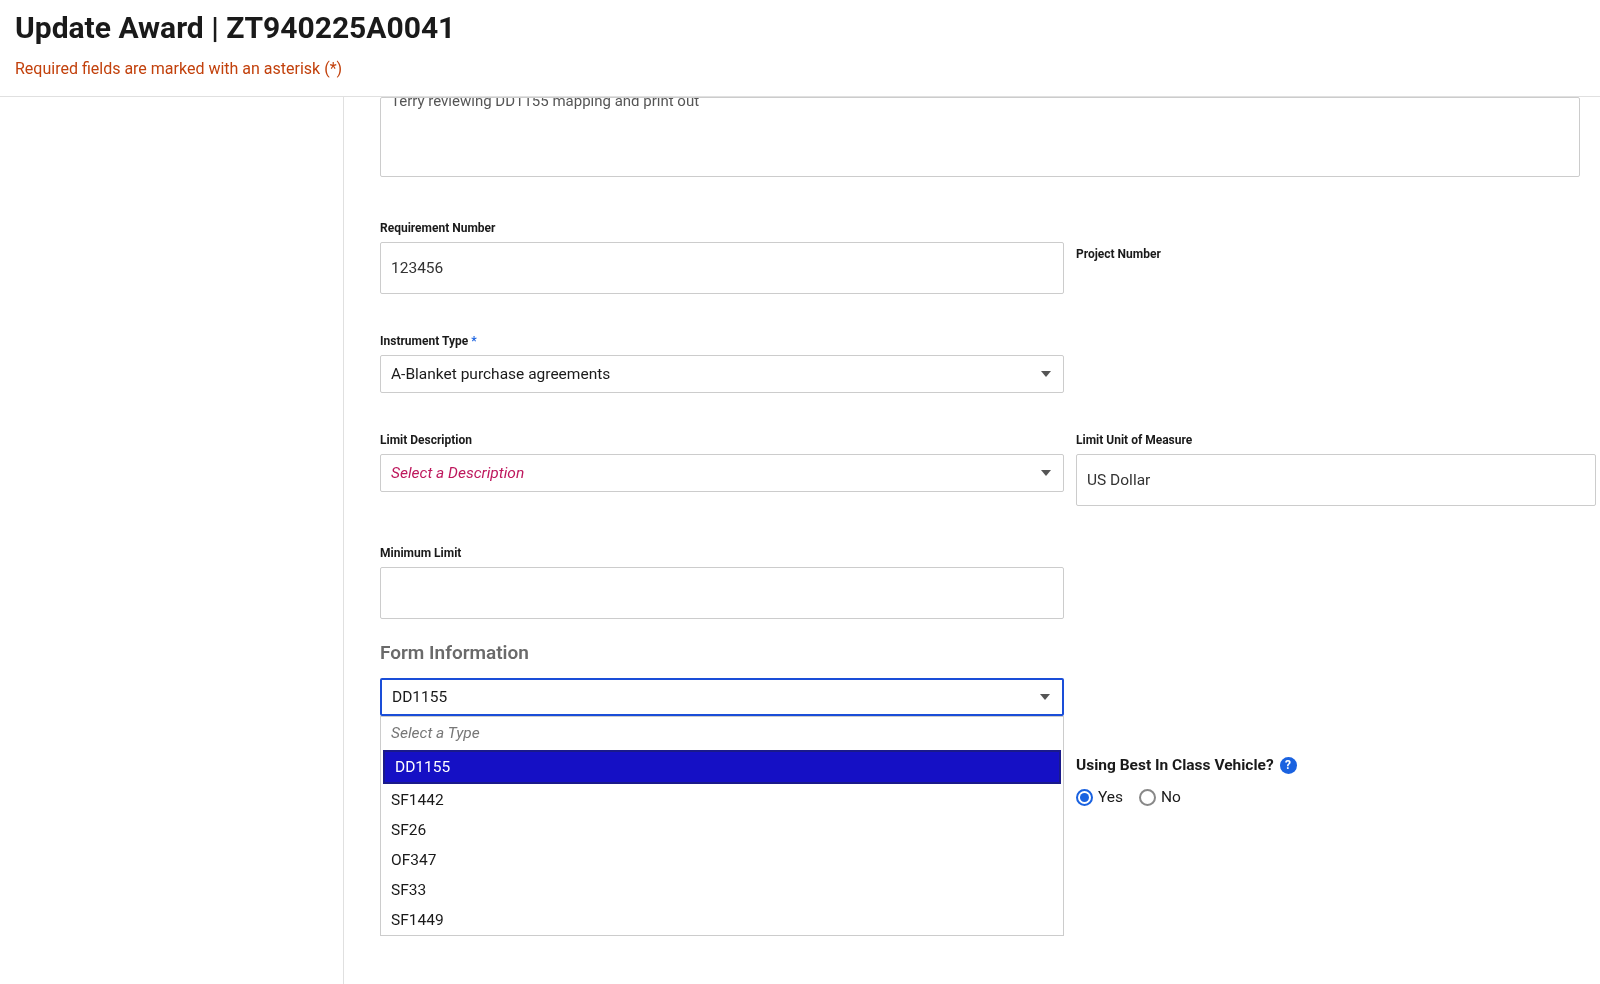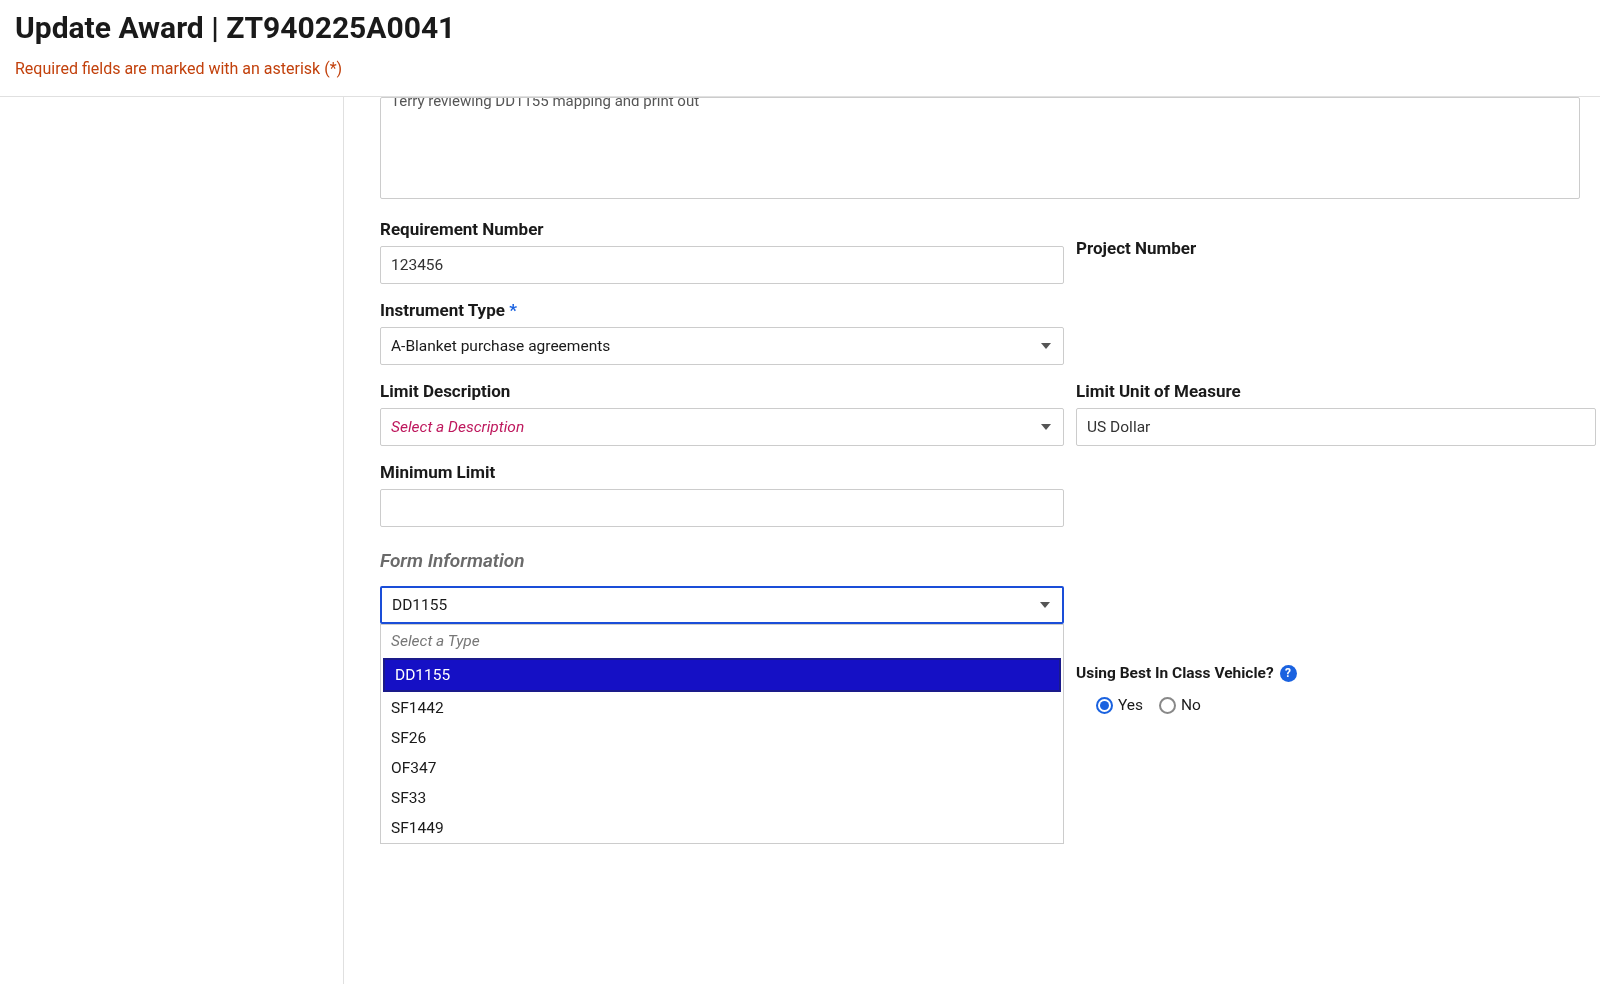--- a/index.html
+++ b/index.html
@@ -34,21 +34,21 @@
     min-height: 900px;
   }
   .main {
     flex: 1;
     padding: 0 0 0 36px;
   }
   .textarea-wrap {
     border: 1px solid #ccc;
     border-radius: 2px;
     width: 1200px;
-    height: 102px;
+    height: 80px;
     margin-bottom: 20px;
     padding: 0 10px;
     overflow: hidden;
   }
   .textarea-content {
     color: #555;
     margin-top: -6px;
     font-size: 15px;
   }
   .row {
@@ -58,28 +58,29 @@
     width: 1220px;
   }
   .field {
     display: flex;
     flex-direction: column;
   }
   .field.w1 { width: 684px; }
   .field.w2 { width: 520px; justify-content: center; }
   .field-label {
     font-weight: 700;
-    font-size: 17px;
+    font-size: 12px;
     margin-bottom: 7px;
+    margin-top: 24px;
   }
   .req-star { color: #1a62e0; font-weight: 700; }
   .input-text {
     border: 1px solid #ccc;
     border-radius: 2px;
-    height: 38px;
+    height: 52px;
     padding: 0 10px;
     font-size: 15.5px;
     font-family: inherit;
     background: #fff;
     color: #333;
   }
   .select-wrap {
     position: relative;
     border: 1px solid #ccc;
     border-radius: 2px;
@@ -107,21 +108,20 @@
     border-left: 5px solid transparent;
     border-right: 5px solid transparent;
     border-top: 6px solid #555;
   }
   .section-title {
     font-size: 19px;
     font-weight: 600;
     color: #6a6a6a;
     margin-top: 22px;
     margin-bottom: 14px;
-    font-style: italic;
   }
   .dropdown-panel {
     width: 684px;
     border: 1px solid #ccc;
     background: #fff;
     margin-top: -16px;
   }
   .dropdown-placeholder {
     padding: 7px 10px;
     font-style: italic;
@@ -137,21 +137,20 @@
     background: #1510c5;
     color: #fff;
     border: 2px solid #1a1a8a;
     margin: 1px 2px;
   }
   .radio-row {
     display: flex;
     align-items: center;
     gap: 16px;
     margin-top: 6px;
-    margin-left: 20px;
   }
   .radio-opt {
     display: flex;
     align-items: center;
     gap: 5px;
     font-size: 15.5px;
     cursor: pointer;
   }
   .radioctl {
     width: 17px; height: 17px;

